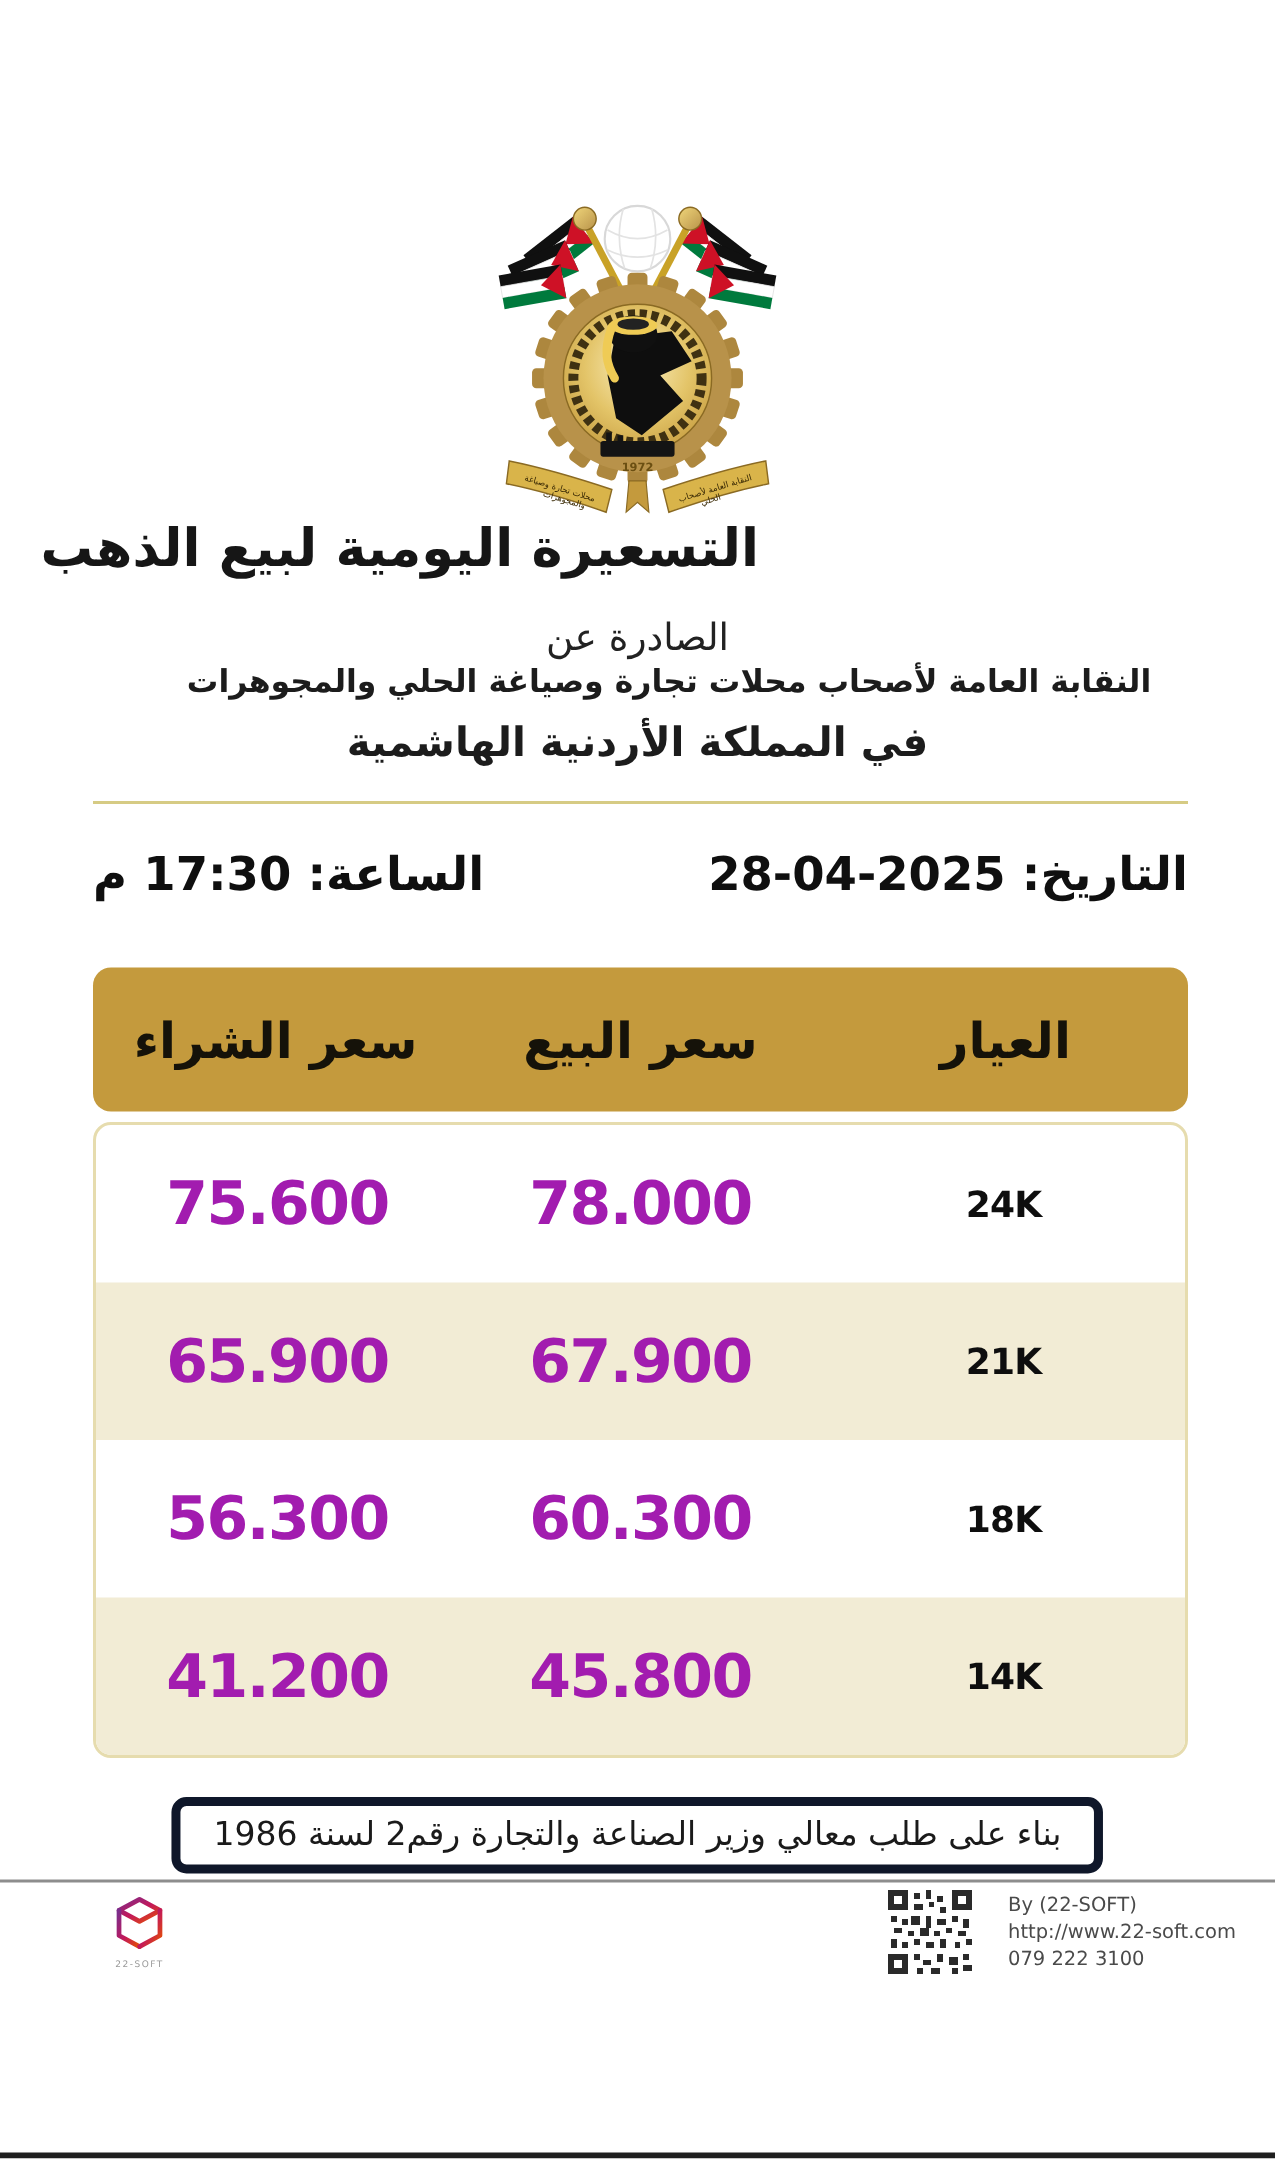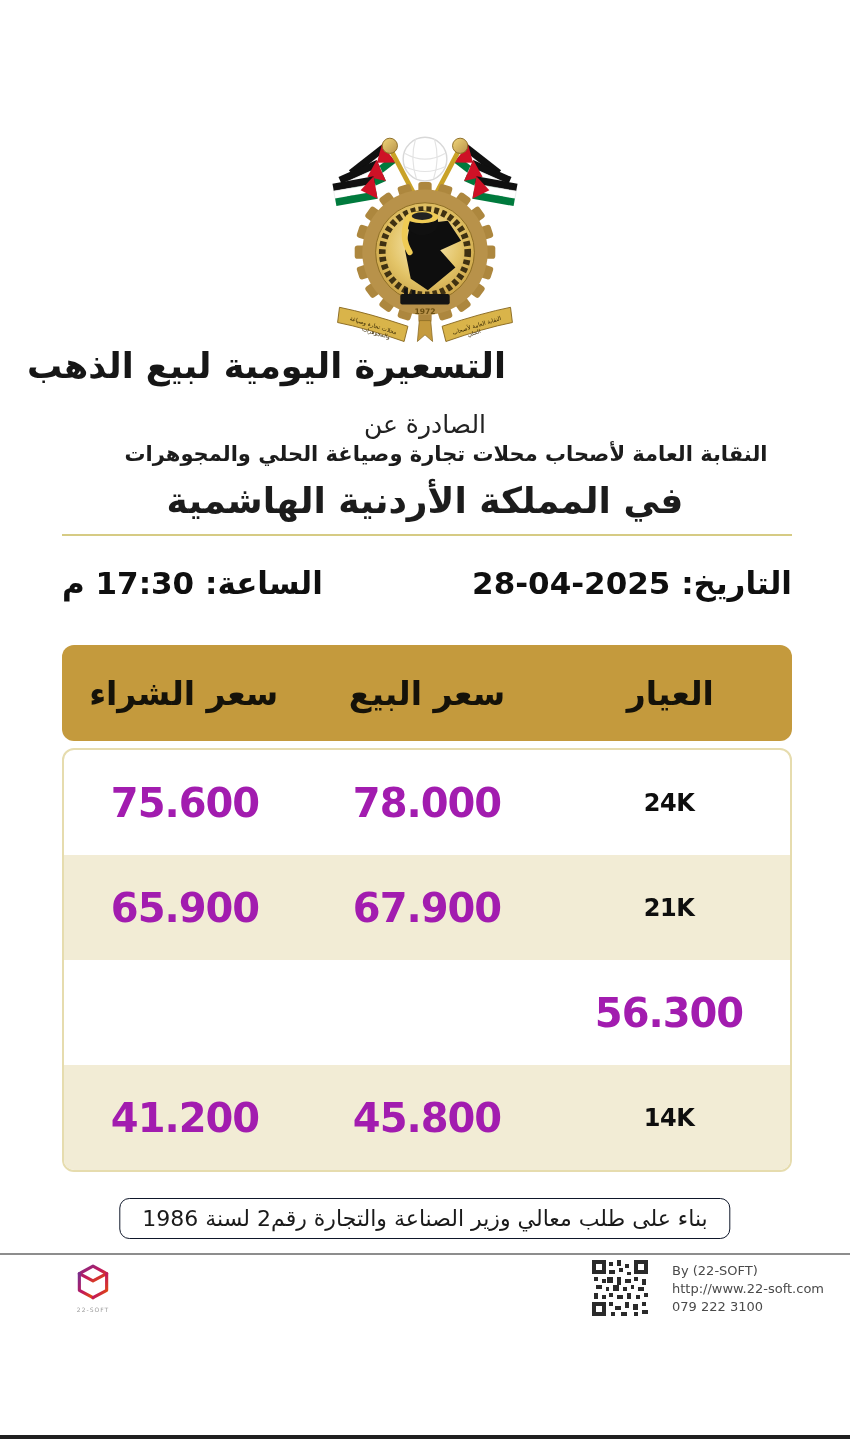--- a/index.html
+++ b/index.html
@@ -8,41 +8,41 @@
     font-family:"DejaVu Sans",sans-serif;color:var(--ink,#151515);
   }
   .emblem{position:absolute;left:330px;top:126px;width:190px;height:222px;}
   .title{position:absolute;top:346px;left:0;width:100%;text-align:left;
     font-size:35px;font-weight:700;color:#161616;direction:rtl;padding-left:27px;}
   .issued{position:absolute;top:410px;left:0;width:100%;text-align:center;
     font-size:25px;font-weight:500;color:#222;direction:rtl;}
   .issuer{position:absolute;top:442px;left:0;width:100%;text-align:center;
     font-size:21px;font-weight:600;color:#1c1c1c;direction:rtl;padding-left:21px;}
   .country{position:absolute;top:480px;left:0;width:100%;text-align:center;
-    font-size:36px;font-weight:600;color:#1c1c1c;direction:rtl;}
+    font-size:27px;font-weight:600;color:#1c1c1c;direction:rtl;}
   .divider-gold{position:absolute;top:534px;left:62px;right:58px;height:2px;
     background:var(--divider-gold,#D6CB84);}
   .datetime{position:absolute;top:556px;left:62px;right:58px;height:54px;
     display:flex;justify-content:space-between;align-items:center;direction:rtl;
     font-size:31px;font-weight:700;color:#0f0f0f;}
   .datetime bdi{unicode-bidi:embed;}
   .thead{position:absolute;top:645px;left:62px;right:58px;height:96px;
     background:var(--header-gold,#C49A3D);border-radius:12px;direction:rtl;
     display:grid;grid-template-columns:1fr 1fr 1fr;align-items:center;
     font-size:33px;font-weight:700;color:#151209;text-align:center;}
   .tbody{position:absolute;top:748px;left:62px;right:58px;height:424px;
     border:2px solid var(--table-border,#E6DCAE);border-radius:12px;
     background:#fff;overflow:hidden;direction:rtl;box-sizing:border-box;}
   .trow{height:105px;display:grid;grid-template-columns:1fr 1fr 1fr;
     align-items:center;text-align:center;}
   .trow.cream{background:var(--row-cream,#F2ECD5);}
   .cell-karat{font-size:24px;font-weight:700;letter-spacing:-0.5px;color:#0e0e0e;}
   .cell-num{font-size:40px;font-weight:700;letter-spacing:-1px;color:#a21caf;}
   .note-box{position:absolute;top:1198px;left:50%;transform:translateX(-50%);
-    border:1px solid #0f172a;border-radius:10px;padding:7px 22px;
+    border:6px solid #0f172a;border-radius:10px;padding:7px 22px;
     font-size:22px;font-weight:500;color:#1a1a1a;direction:rtl;white-space:nowrap;
     background:#fff;}
   .divider-bottom{position:absolute;top:1253px;left:0;right:0;height:2px;background:#8d8d8d;}
   .credits-left{position:absolute;left:66px;top:1262px;width:54px;text-align:center;}
   .credits-left .caption{font-size:6px;color:#9a9a9a;letter-spacing:1px;margin-top:-2px;}
   .credits-right{position:absolute;right:26px;top:1260px;display:flex;gap:24px;align-items:flex-start;}
   .credits-text{font-size:13px;line-height:1.4;color:#4a4a4a;text-align:left;padding-top:2px;}
   .bottom-strip{position:absolute;bottom:0;left:0;right:0;height:4px;background:#1f1f1f;}
 </style>
 </head>
@@ -210,20 +210,22 @@
       <div class="cell-karat">24K</div>
       <div class="cell-num">78.000</div>
       <div class="cell-num">75.600</div>
     </div>
     <div class="trow cream">
       <div class="cell-karat">21K</div>
       <div class="cell-num">67.900</div>
       <div class="cell-num">65.900</div>
     </div>
     <div class="trow">
+      <div class="cell-karat">18K</div>
+      <div class="cell-num">60.300</div>
       <div class="cell-num">56.300</div>
     </div>
     <div class="trow cream">
       <div class="cell-karat">14K</div>
       <div class="cell-num">45.800</div>
       <div class="cell-num">41.200</div>
     </div>
   </div>
 
   <div class="note-box">بناء على طلب معالي وزير الصناعة والتجارة رقم2 لسنة 1986</div>

